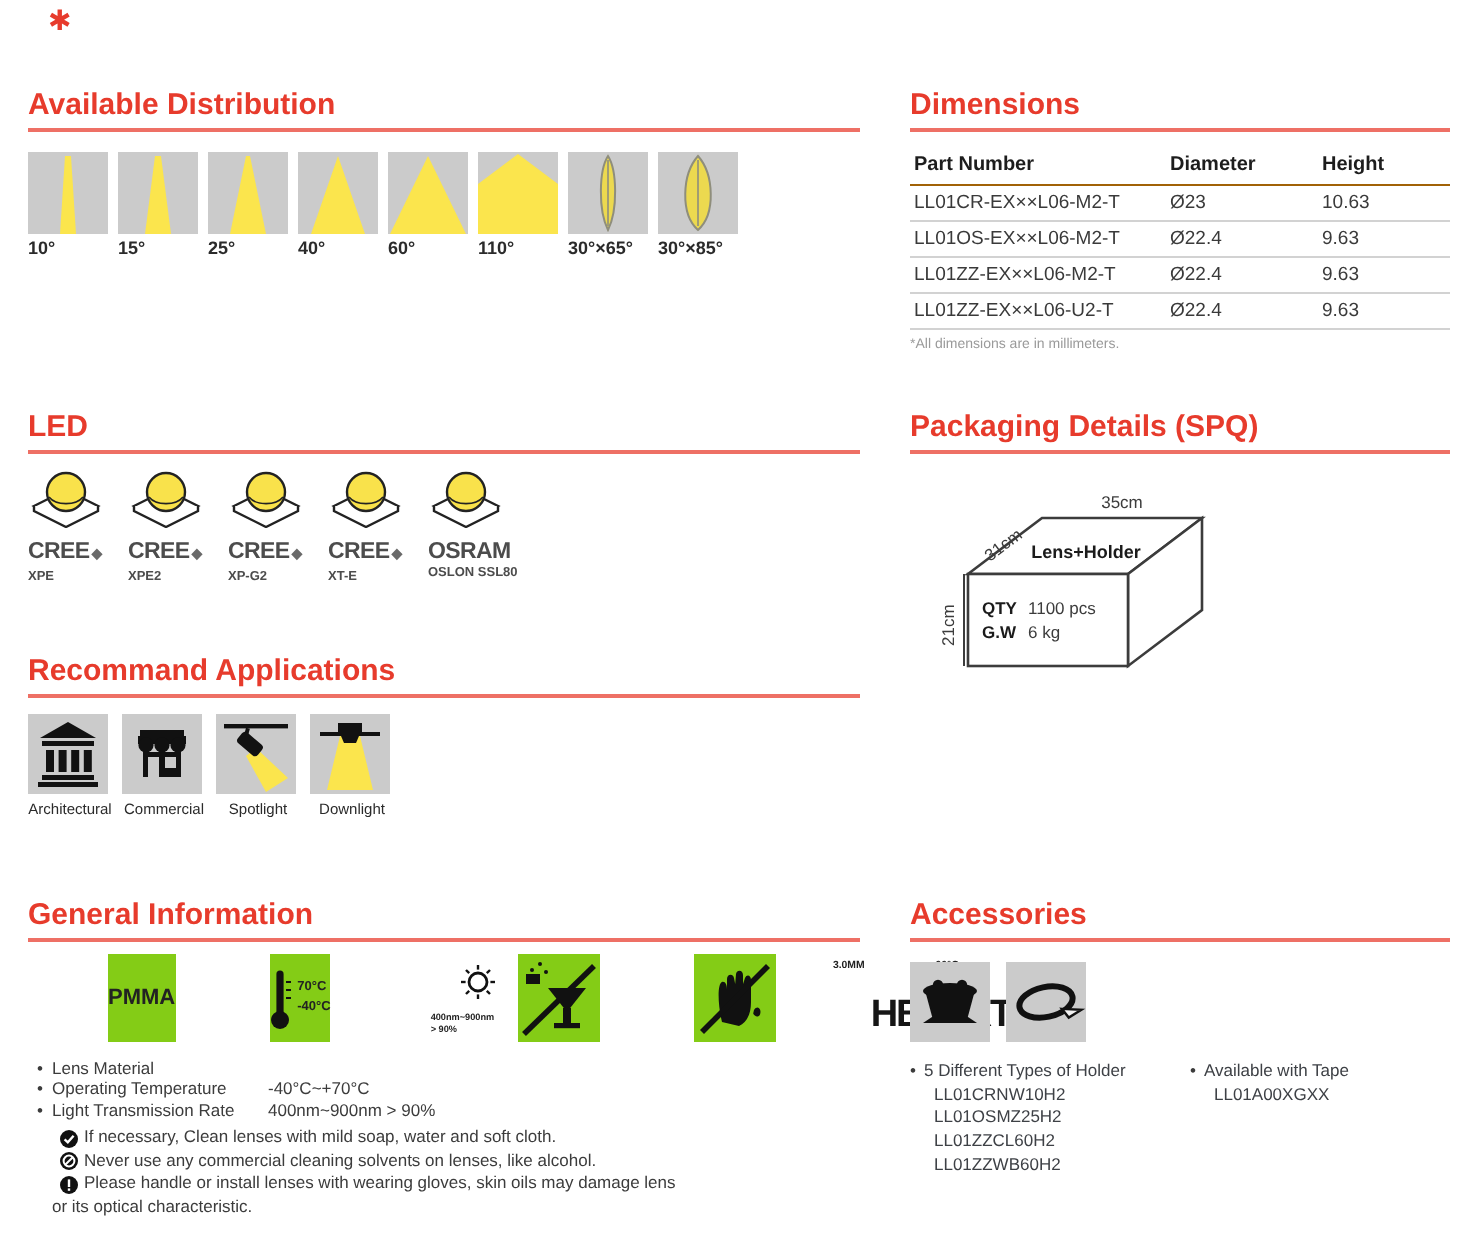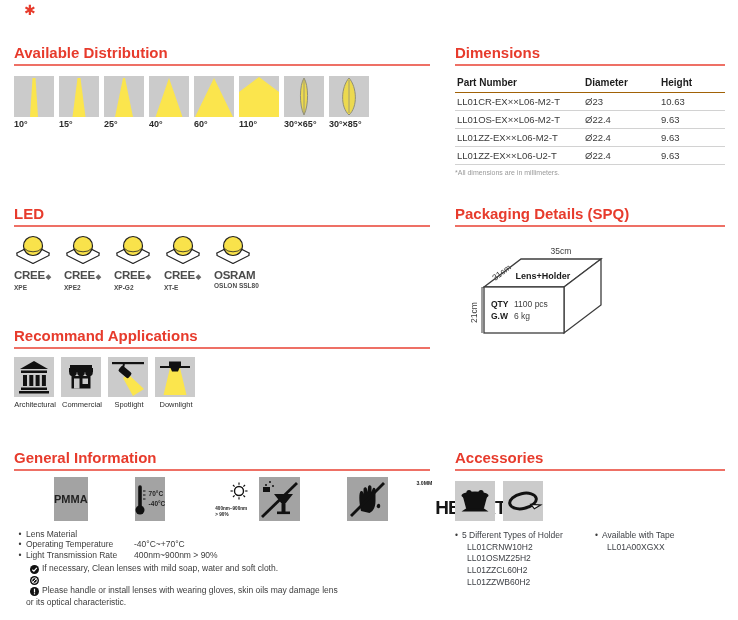--- a/index.html
+++ b/index.html
@@ -26,21 +26,21 @@
   .led-brand{font-size:11.5px;font-weight:800;color:#4c4c4c;letter-spacing:-0.3px;line-height:12px;margin-top:1px;white-space:nowrap;}
   .led-logo{font-size:7px;color:#6a6a6a;margin-left:1px;}
   .led-model{font-size:6.5px;font-weight:bold;color:#4c4c4c;margin-top:1px;white-space:nowrap;}
   
   .app-row{display:flex;gap:5px;margin-top:8px;}
   .app-cell{width:42px;}
   .app-box{width:40px;height:40px;background:#cbcbcb;}
   .app-label{font-size:7.5px;color:#2b2b2b;margin-top:3px;text-align:center;white-space:nowrap;}
   
   .gi-row{display:flex;gap:7px;margin-top:6px;}
-  .gi-box{width:57px;height:44px;background:#a3a3a3;position:relative;margin-left:40px;}
+  .gi-box{width:57px;height:44px;background:#84cc16;position:relative;margin-left:40px;}
   .gi-pmma{display:flex;align-items:center;justify-content:center;font-size:11px;font-weight:600;color:#222;}
   .gi-temp{display:flex;align-items:center;justify-content:center;gap:2px;}
   .gi-temp-col{font-size:6.5px;font-weight:bold;color:#222;line-height:10px;}
   .gi-tiny{position:absolute;left:3px;bottom:4px;font-size:4.6px;font-weight:bold;color:#222;line-height:5.5px;}
   .gi-big{position:absolute;left:0;right:0;bottom:2px;text-align:right;font-size:19px;font-weight:bold;color:#161616;letter-spacing:-1px;}
   .gi-top-label{position:absolute;right:3px;top:3px;font-size:5.2px;font-weight:bold;color:#222;}
   
   .spec-list{margin-top:8px;}
   .spec-row{display:grid;grid-template-columns:12px 108px auto;font-size:8.5px;line-height:10.4px;color:#3c3c3c;}
   .bullet{color:#3c3c3c;text-align:center;}
@@ -377,20 +377,21 @@
             <path d="M2.3,4.7 L3.9,6.2 L6.8,2.9" stroke="#fff" stroke-width="1.2" fill="none"></path>
           </svg>
         <span>If necessary, Clean lenses with mild soap, water and soft cloth.</span>
       </div>
       <div class="note-row">
         <svg width="9" height="9" viewBox="0 0 9 9">
             <circle cx="4.5" cy="4.5" r="4.5" fill="#111"></circle>
             <circle cx="4.5" cy="4.5" r="2.7" fill="none" stroke="#fff" stroke-width="1"></circle>
             <line x1="2.6" y1="6.4" x2="6.4" y2="2.6" stroke="#fff" stroke-width="1"></line>
           </svg>
+        <span>Never use any commercial cleaning solvents on lenses, like alcohol.</span>
       </div>
       <div class="note-row">
         <svg width="9" height="9" viewBox="0 0 9 9">
             <circle cx="4.5" cy="4.5" r="4.5" fill="#111"></circle>
             <rect x="3.9" y="1.7" width="1.2" height="3.8" fill="#fff"></rect>
             <rect x="3.9" y="6.2" width="1.2" height="1.2" fill="#fff"></rect>
           </svg>
         <span>Please handle or install lenses with wearing gloves, skin oils may damage lens</span>
       </div>
       <div class="note-cont">or its optical characteristic.</div>

